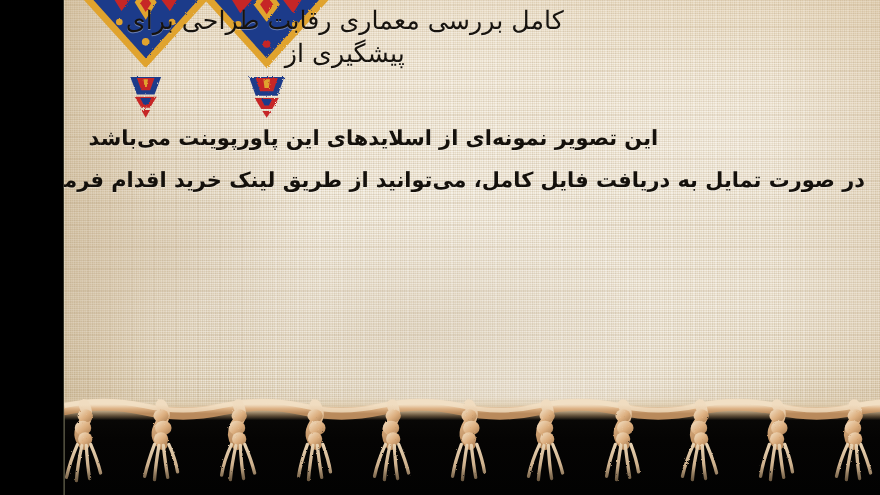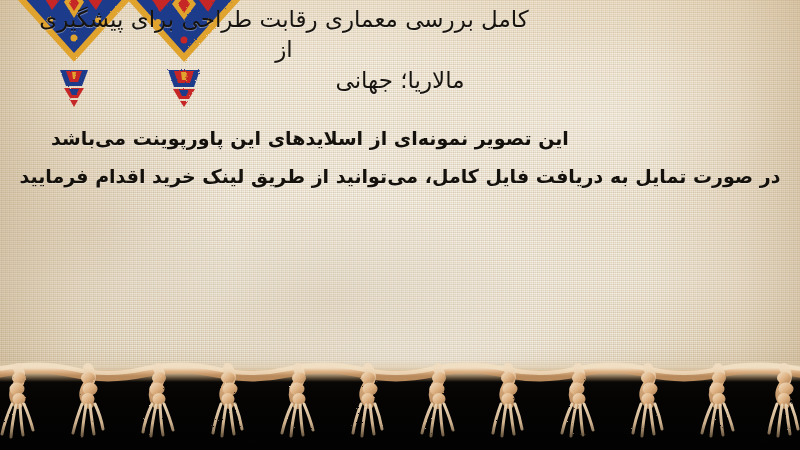--- a/index.html
+++ b/index.html
@@ -4,21 +4,21 @@
 <title>Slide Preview</title>
 <style>
   html, body {
     margin: 0;
     padding: 0;
     background: #000;
   }
 
   .slide {
     position: relative;
-    width: 800px;
+    width: 742px;
     height: 450px;
     overflow: hidden;
     font-family: "DejaVu Sans", sans-serif;
     background: #fef9c3;
   }
 
   
   .canvas-field {
     position: absolute;
     left: 0;
@@ -160,21 +160,21 @@
   }
   .body-line {
     font-family: "DejaVu Sans", sans-serif;
     font-size: 19px;
     line-height: 1.98;
     color: #14100b;
     font-weight: 700;
     text-shadow: 0 1px 0 rgba(255,255,255,0.30);
     white-space: nowrap;
   }
-  .body-line.l1 { padding-right: 180px; margin-top: 12px; }
+  .body-line.l1 { padding-right: 180px; }
   .body-line.l2 { padding-right: 0px; }
   .body-line.l3 { padding-right: 0px; }
 </style>
 </head>
 <body>
 
 <div class="slide">
 
   <div class="canvas-field"></div>
   <div class="canvas-mottle"></div>
@@ -260,21 +260,20 @@
         <path d="M57 116 L63 116 L62 124 L58 124 Z" fill="#e0a32e"></path>
         <path d="M49 133 L71 133 L65 143 L55 143 Z" fill="#c62828"></path>
         <path d="M55 134 L65 134 L62 140 L58 140 Z" fill="#1f3a8a"></path>
         <path d="M56 145 L64 145 L60 151 Z" fill="#c62828"></path>
       </g>
     </svg>
   </div>
 
   <div class="title-block">
     <div class="title-line first">کامل بررسی معماری رقابت طراحی برای پیشگیری از</div>
-    <div class="title-line">مالاریا؛ جهانی</div>
   </div>
 
   <div class="body-block">
     <div class="body-line l1">این تصویر نمونه‌ای از اسلایدهای این پاورپوینت می‌باشد</div>
     <div class="body-line l3">در صورت تمایل به دریافت فایل کامل، می‌توانید از طریق لینک خرید اقدام فرمایید</div>
   </div>
 
   <div class="black-band"></div>
   <div class="band-edge"></div>
 

